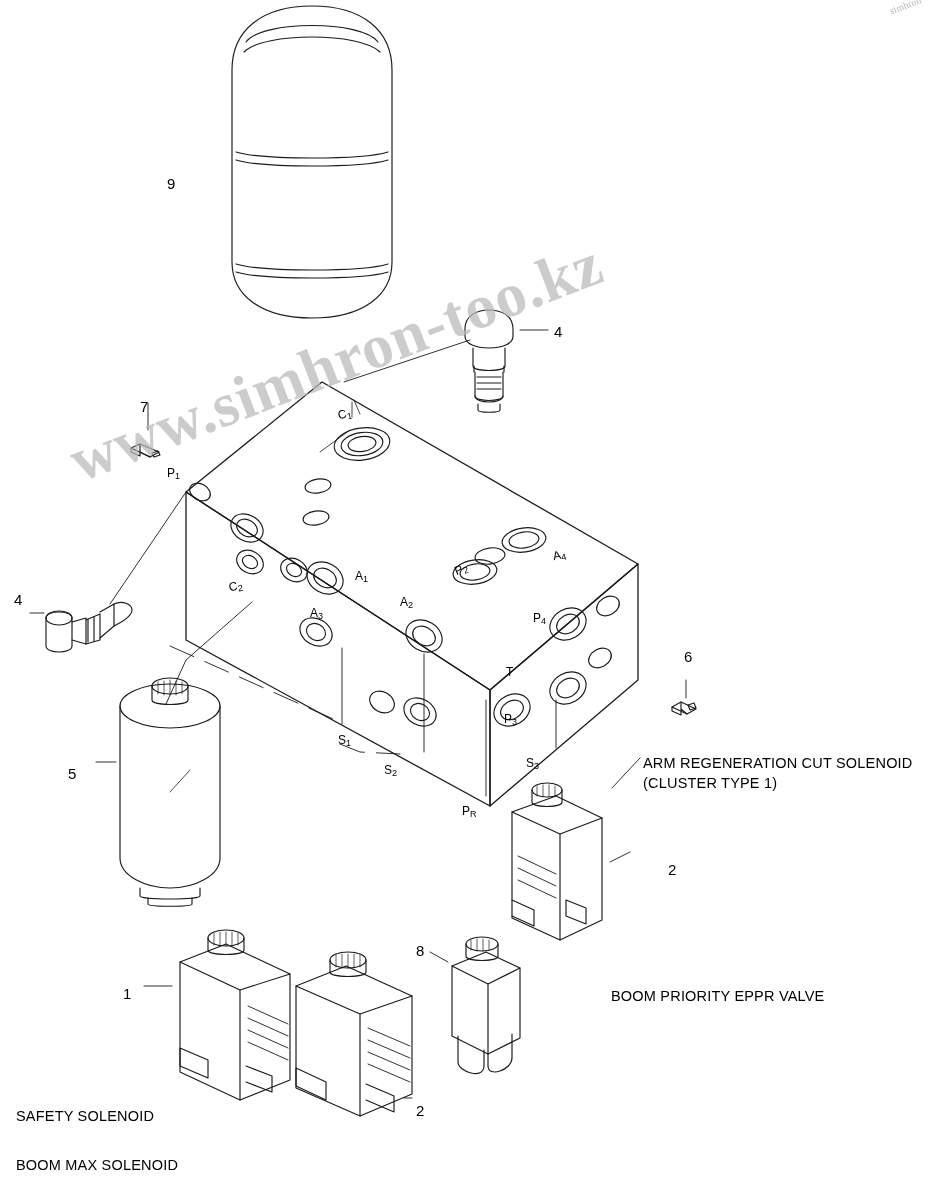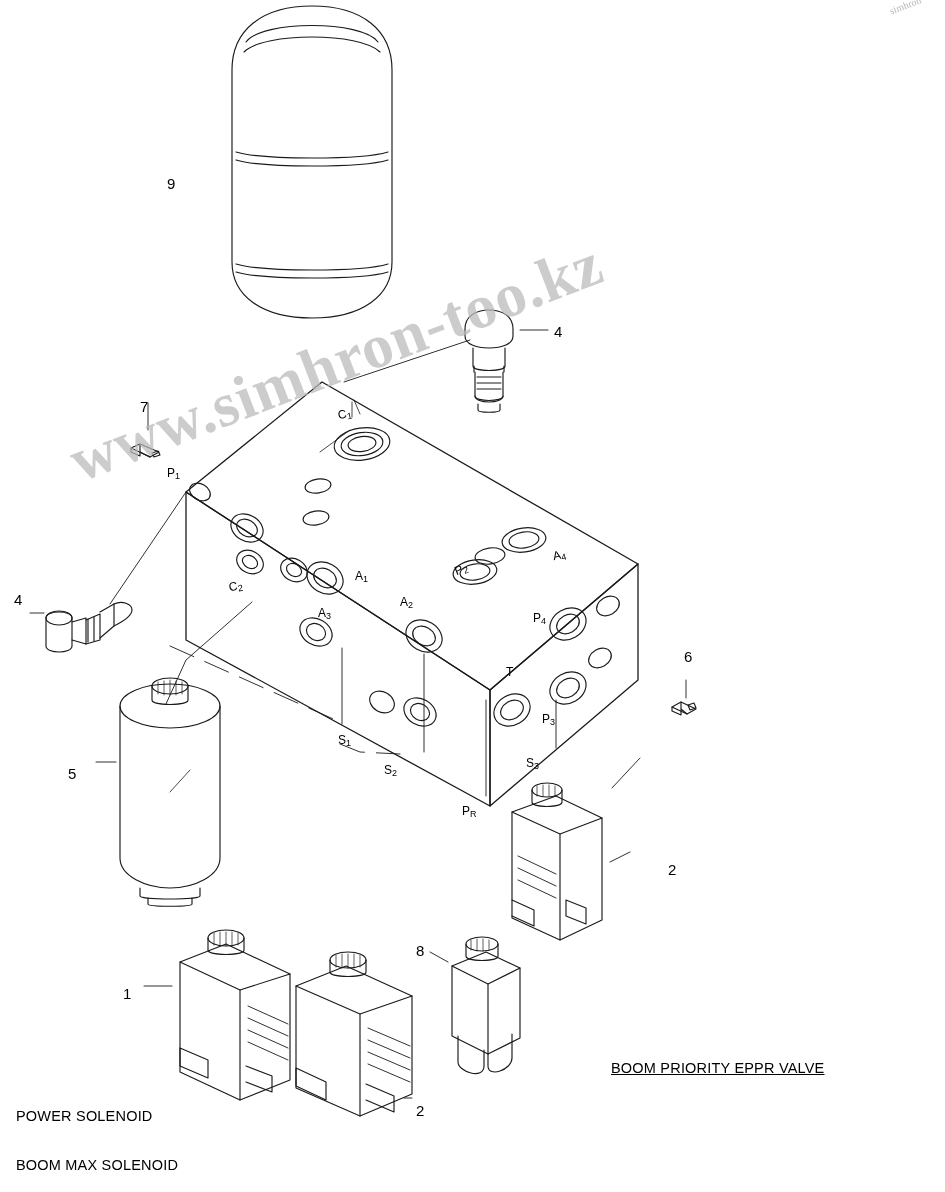--- a/index.html
+++ b/index.html
@@ -276,33 +276,34 @@
   <div class="lbl num" style="left:668px; top:861px;">2</div>
   <div class="lbl num" style="left:416px; top:942px;">8</div>
   <div class="lbl num" style="left:123px; top:985px;">1</div>
   <div class="lbl num" style="left:416px; top:1102px;">2</div>
 
   <div class="lbl port" style="left:338px; top:408px; transform:rotate(-12deg);">C<span class="sub">1</span></div>
   <div class="lbl port" style="left:167px; top:467px;">P<span class="sub">1</span></div>
   <div class="lbl port" style="left:229px; top:580px; transform:rotate(-10deg);">C<span class="sub">2</span></div>
   <div class="lbl port" style="left:355px; top:570px;text-align:right;">A<span class="sub">1</span></div>
   <div class="lbl port" style="left:392px; top:596px;margin-left:8px;">A<span class="sub">2</span></div>
-  <div class="lbl port" style="left:318px; top:607px;">A<span class="sub">3</span></div>
+  <div class="lbl port" style="left:310px; top:607px;">A<span class="sub">3</span></div>
   <div class="lbl port" style="left:553px; top:549px; transform:rotate(-12deg);">A<span class="sub">4</span></div>
   <div class="lbl port" style="left:455px; top:563px; transform:rotate(-22deg);">P<span class="sub">2</span></div>
   <div class="lbl port" style="left:533px; top:612px;">P<span class="sub">4</span></div>
   <div class="lbl port" style="left:506px; top:666px;">T</div>
-  <div class="lbl port" style="left:542px; top:713px;">P<span class="sub">3</span></div>
+  <div class="lbl port" style="left:504px; top:713px;">P<span class="sub">3</span></div>
   <div class="lbl port" style="left:338px; top:734px;">S<span class="sub">1</span></div>
   <div class="lbl port" style="left:384px; top:764px;">S<span class="sub">2</span></div>
   <div class="lbl port" style="left:526px; top:757px;">S<span class="sub">3</span></div>
   <div class="lbl port" style="left:462px; top:805px;">P<span class="sub">R</span></div>
 
-  <div class="lbl cap" style="left:611px; top:1060px;text-decoration:underline;">BOOM PRIORITY EPPR VALVE</div>
-  <div class="lbl cap" style="left:16px; top:1108px;">POWER SOLENOID</div>
+  <div class="lbl cap two" style="left:643px; top:754px;">ARM REGENERATION CUT SOLENOID<br>(CLUSTER TYPE 1)</div>
+  <div class="lbl cap" style="left:611px; top:988px;">BOOM PRIORITY EPPR VALVE</div>
+  <div class="lbl cap" style="left:16px; top:1108px;">SAFETY SOLENOID</div>
   <div class="lbl cap" style="left:16px; top:1157px;">BOOM MAX SOLENOID</div>
 
   <div id="watermark">
     <div class="wm-text" id="wm-main">www.simhron-too.kz</div>
     <div class="wm-text" id="wm-small">simhron</div>
   </div>
 
 </div>
 
 </body></html>

